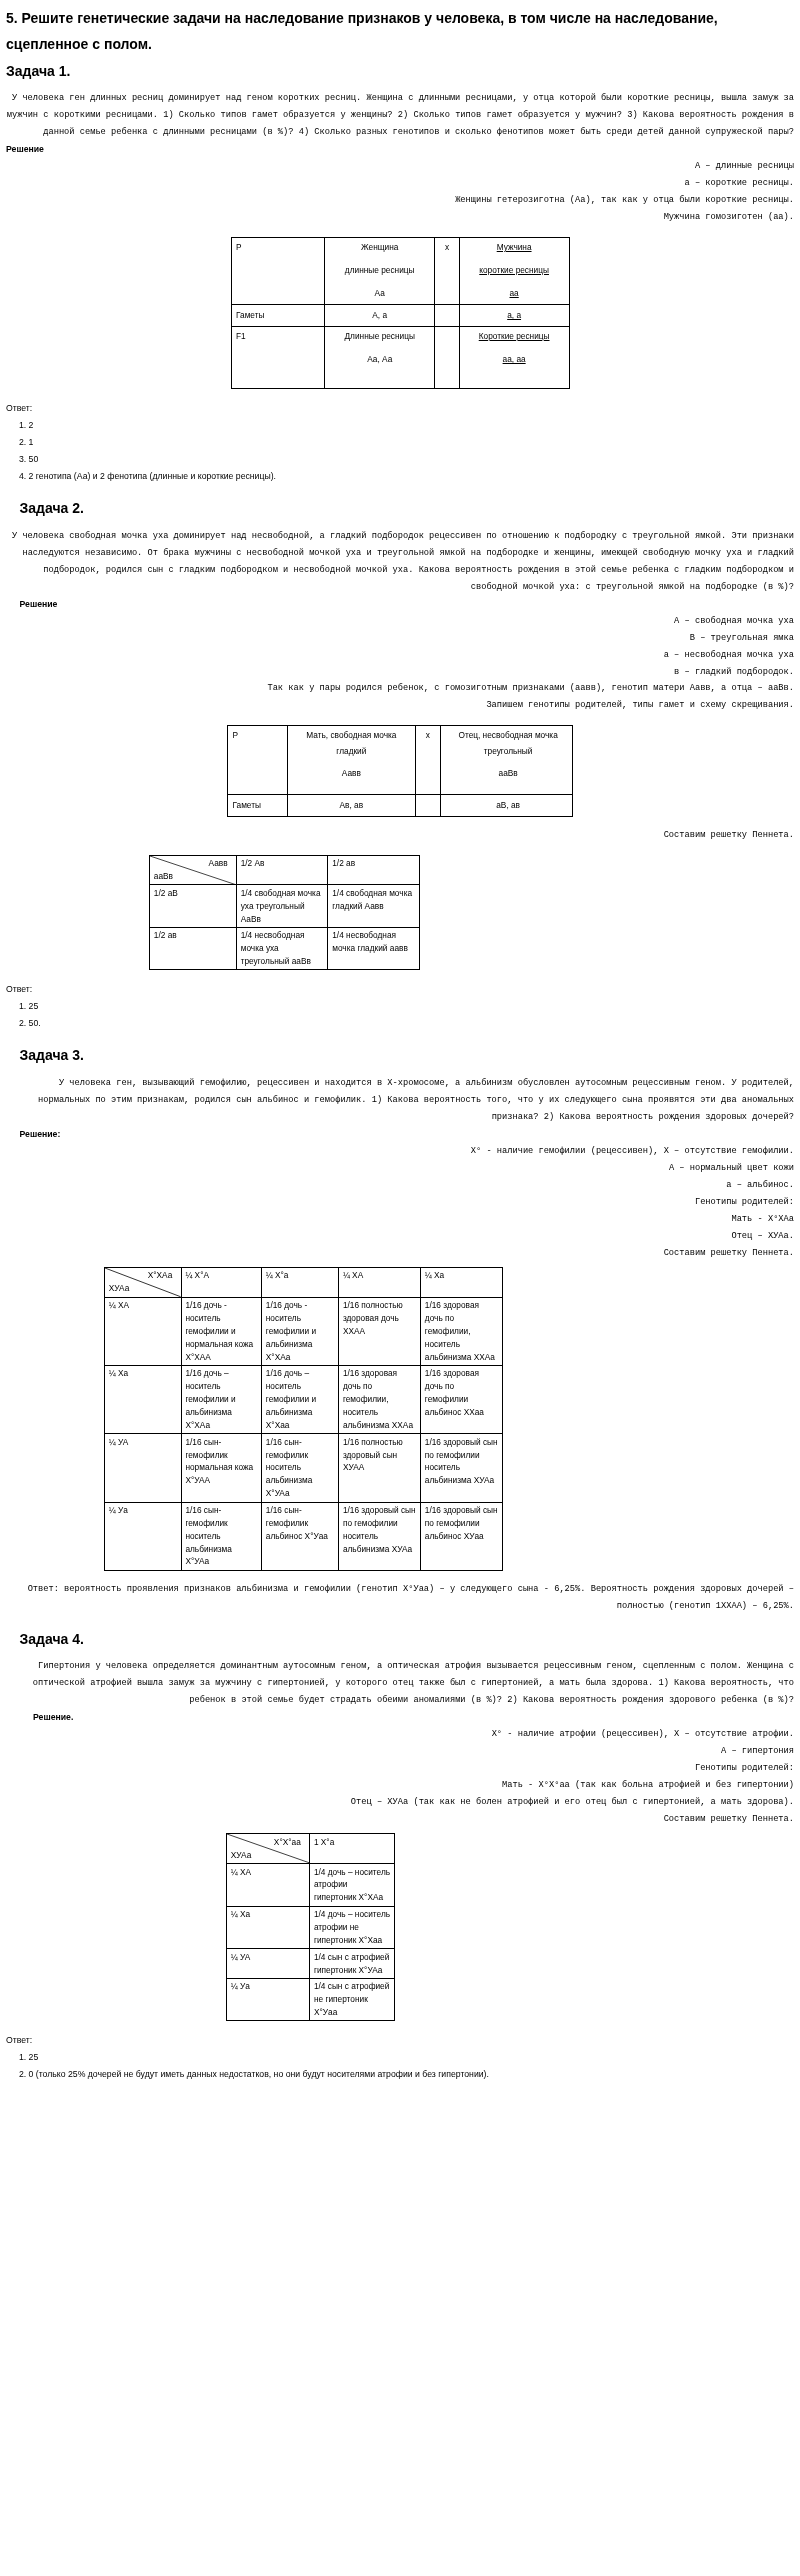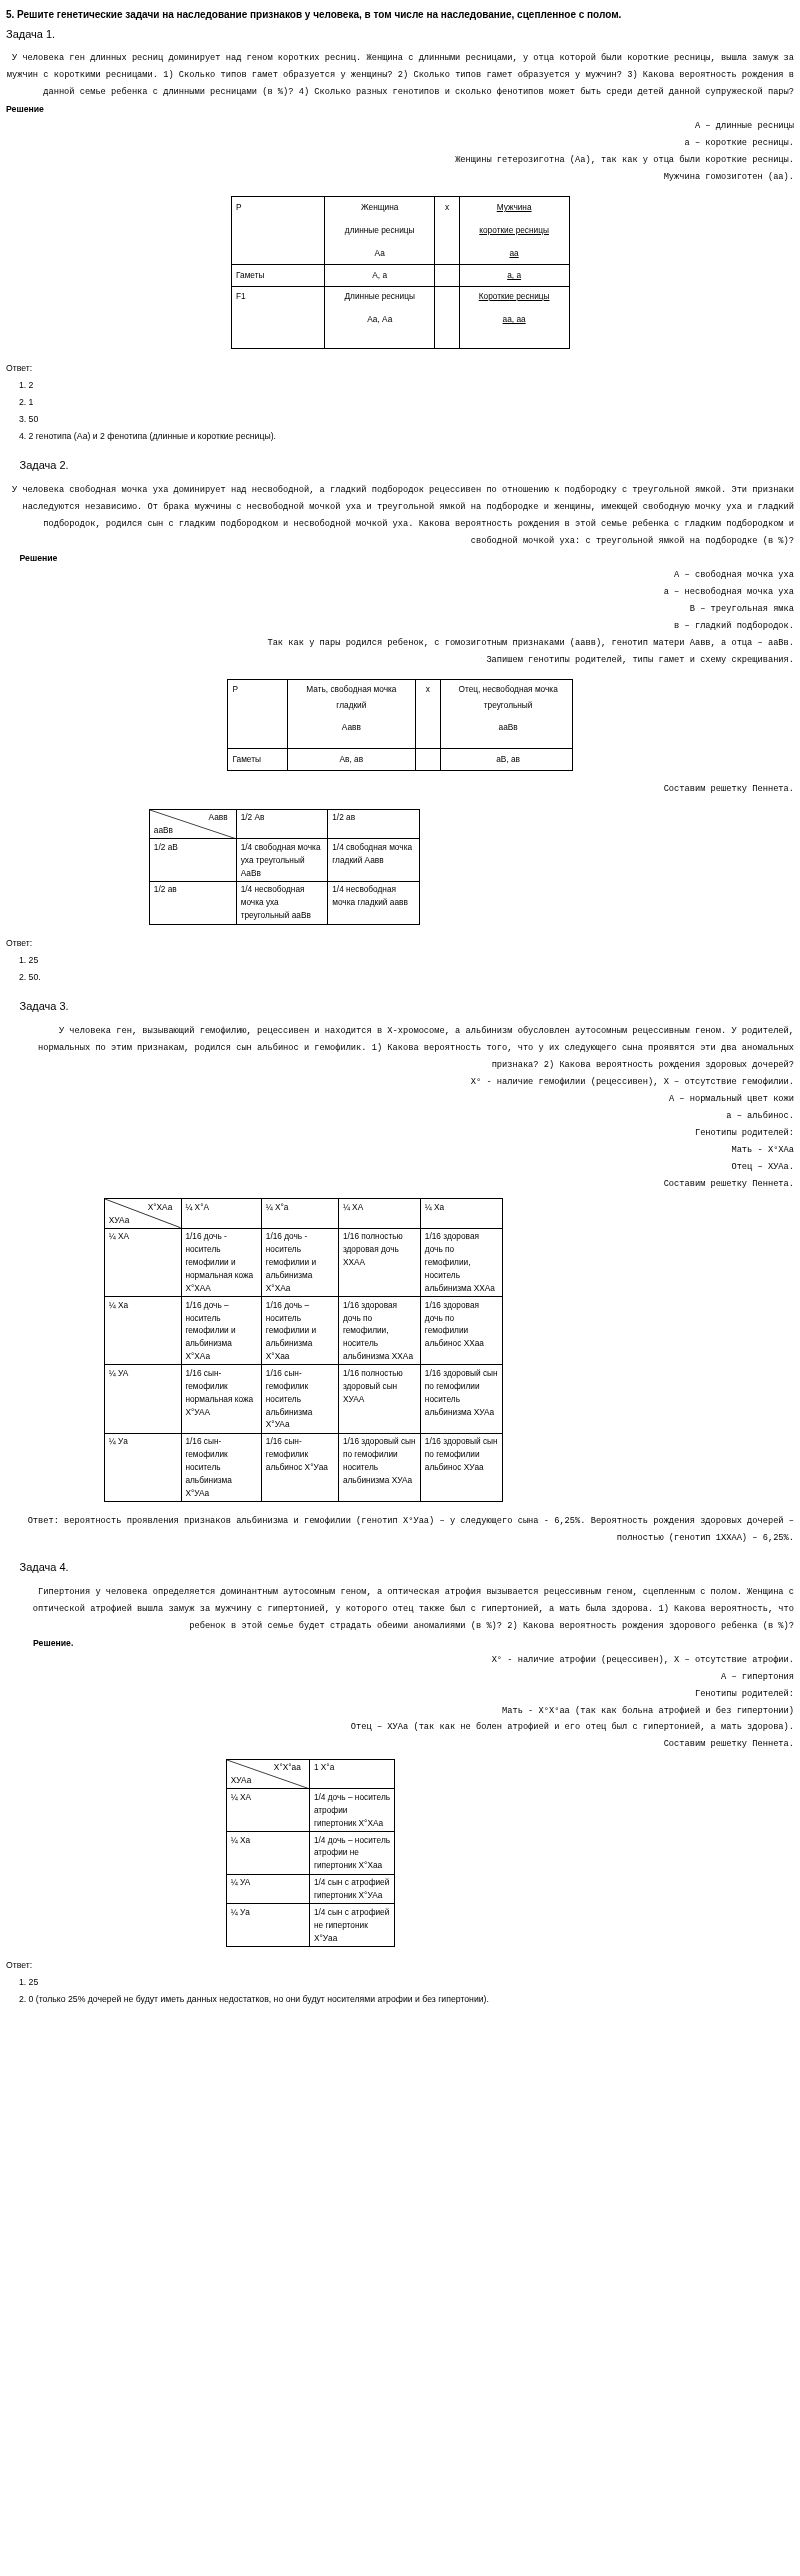--- a/index.html
+++ b/index.html
@@ -13,28 +13,28 @@
     color: #000000;
     font-size: 8.7px;
     line-height: 1.95;
   }
   .page {
     width: 800px;
     box-sizing: border-box;
     padding: 4.5px 6px 22.6px 6px;
   }
   h1.doc-title {
-    font-size: 10px;
+    font-size: 14px;
     font-weight: bold;
     line-height: 1.9;
     margin: 0 0 0 0;
   }
   .task-head {
-    font-weight: normal;
-    font-size: 11px;
+    font-weight: bold;
+    font-size: 14px;
     margin: 0;
   }
   p.para {
     margin: 0;
     text-align: right;
     font-family: Liberation Mono, monospace;
   }
   .sub-head {
     font-weight: bold;
     margin: 0;
@@ -191,22 +191,22 @@
     <li>2 генотипа (Аа) и 2 фенотипа (длинные и короткие ресницы).</li>
   </ol>
 
   <div class="blockgap"></div>
 
   <p class="task-head indent-1">Задача 2.</p>
   <div class="smallgap"></div>
   <p class="para indent-1">У человека свободная мочка уха доминирует над несвободной, а гладкий подбородок рецессивен по отношению к подбородку с треугольной ямкой. Эти признаки наследуются независимо. От брака мужчины с несвободной мочкой уха и треугольной ямкой на подбородке и женщины, имеющей свободную мочку уха и гладкий подбородок, родился сын с  гладким подбородком и несвободной мочкой уха. Какова вероятность рождения в этой семье ребенка с гладким подбородком и свободной мочкой уха: с треугольной ямкой на подбородке (в %)?</p>
   <p class="sub-head indent-1">Решение</p>
   <p class="para indent-1">А – свободная мочка уха</p>
+  <p class="para indent-1">В – треугольная ямка</p>
   <p class="para indent-1">а – несвободная мочка уха</p>
-  <p class="para indent-1">В – треугольная ямка</p>
   <p class="para indent-1">в – гладкий подбородок.</p>
   <p class="para indent-1">Так как у пары родился ребенок, с гомозиготным признаками (аавв), генотип матери Аавв, а отца – ааВв.</p>
   <p class="para indent-1">Запишем генотипы родителей, типы гамет и схему скрещивания.</p>
 
   <div class="blockgap"></div>
 
   <table class="cross t2">
     <tbody>
         <tr>
       <td class="c-label">Р</td>
@@ -273,20 +273,21 @@
   <ol class="answers indent-2">
     <li>25</li>
     <li>50.</li>
   </ol>
 
   <div class="blockgap"></div>
 
   <p class="task-head indent-1">Задача 3.</p>
   <div class="smallgap"></div>
   <p class="para indent-1">У человека ген, вызывающий гемофилию, рецессивен и находится в Х-хромосоме, а альбинизм обусловлен аутосомным рецессивным геном. У родителей, нормальных по этим признакам, родился сын альбинос и гемофилик. 1) Какова вероятность  того, что у их следующего сына проявятся эти два аномальных признака? 2) Какова вероятность  рождения здоровых дочерей?</p>
+  <p class="sub-head indent-1">Решение:</p>
   <p class="para indent-1">Х° - наличие гемофилии (рецессивен), Х – отсутствие гемофилии.</p>
   <p class="para indent-1">А – нормальный цвет кожи</p>
   <p class="para indent-1">а – альбинос.</p>
   <p class="para indent-1">Генотипы родителей:</p>
   <p class="para indent-1">Мать - Х°ХАа</p>
   <p class="para indent-1">Отец – ХУАа.</p>
   <p class="para indent-1">Составим решетку Пеннета.</p>
 
   <div class="smallgap"></div>
 

